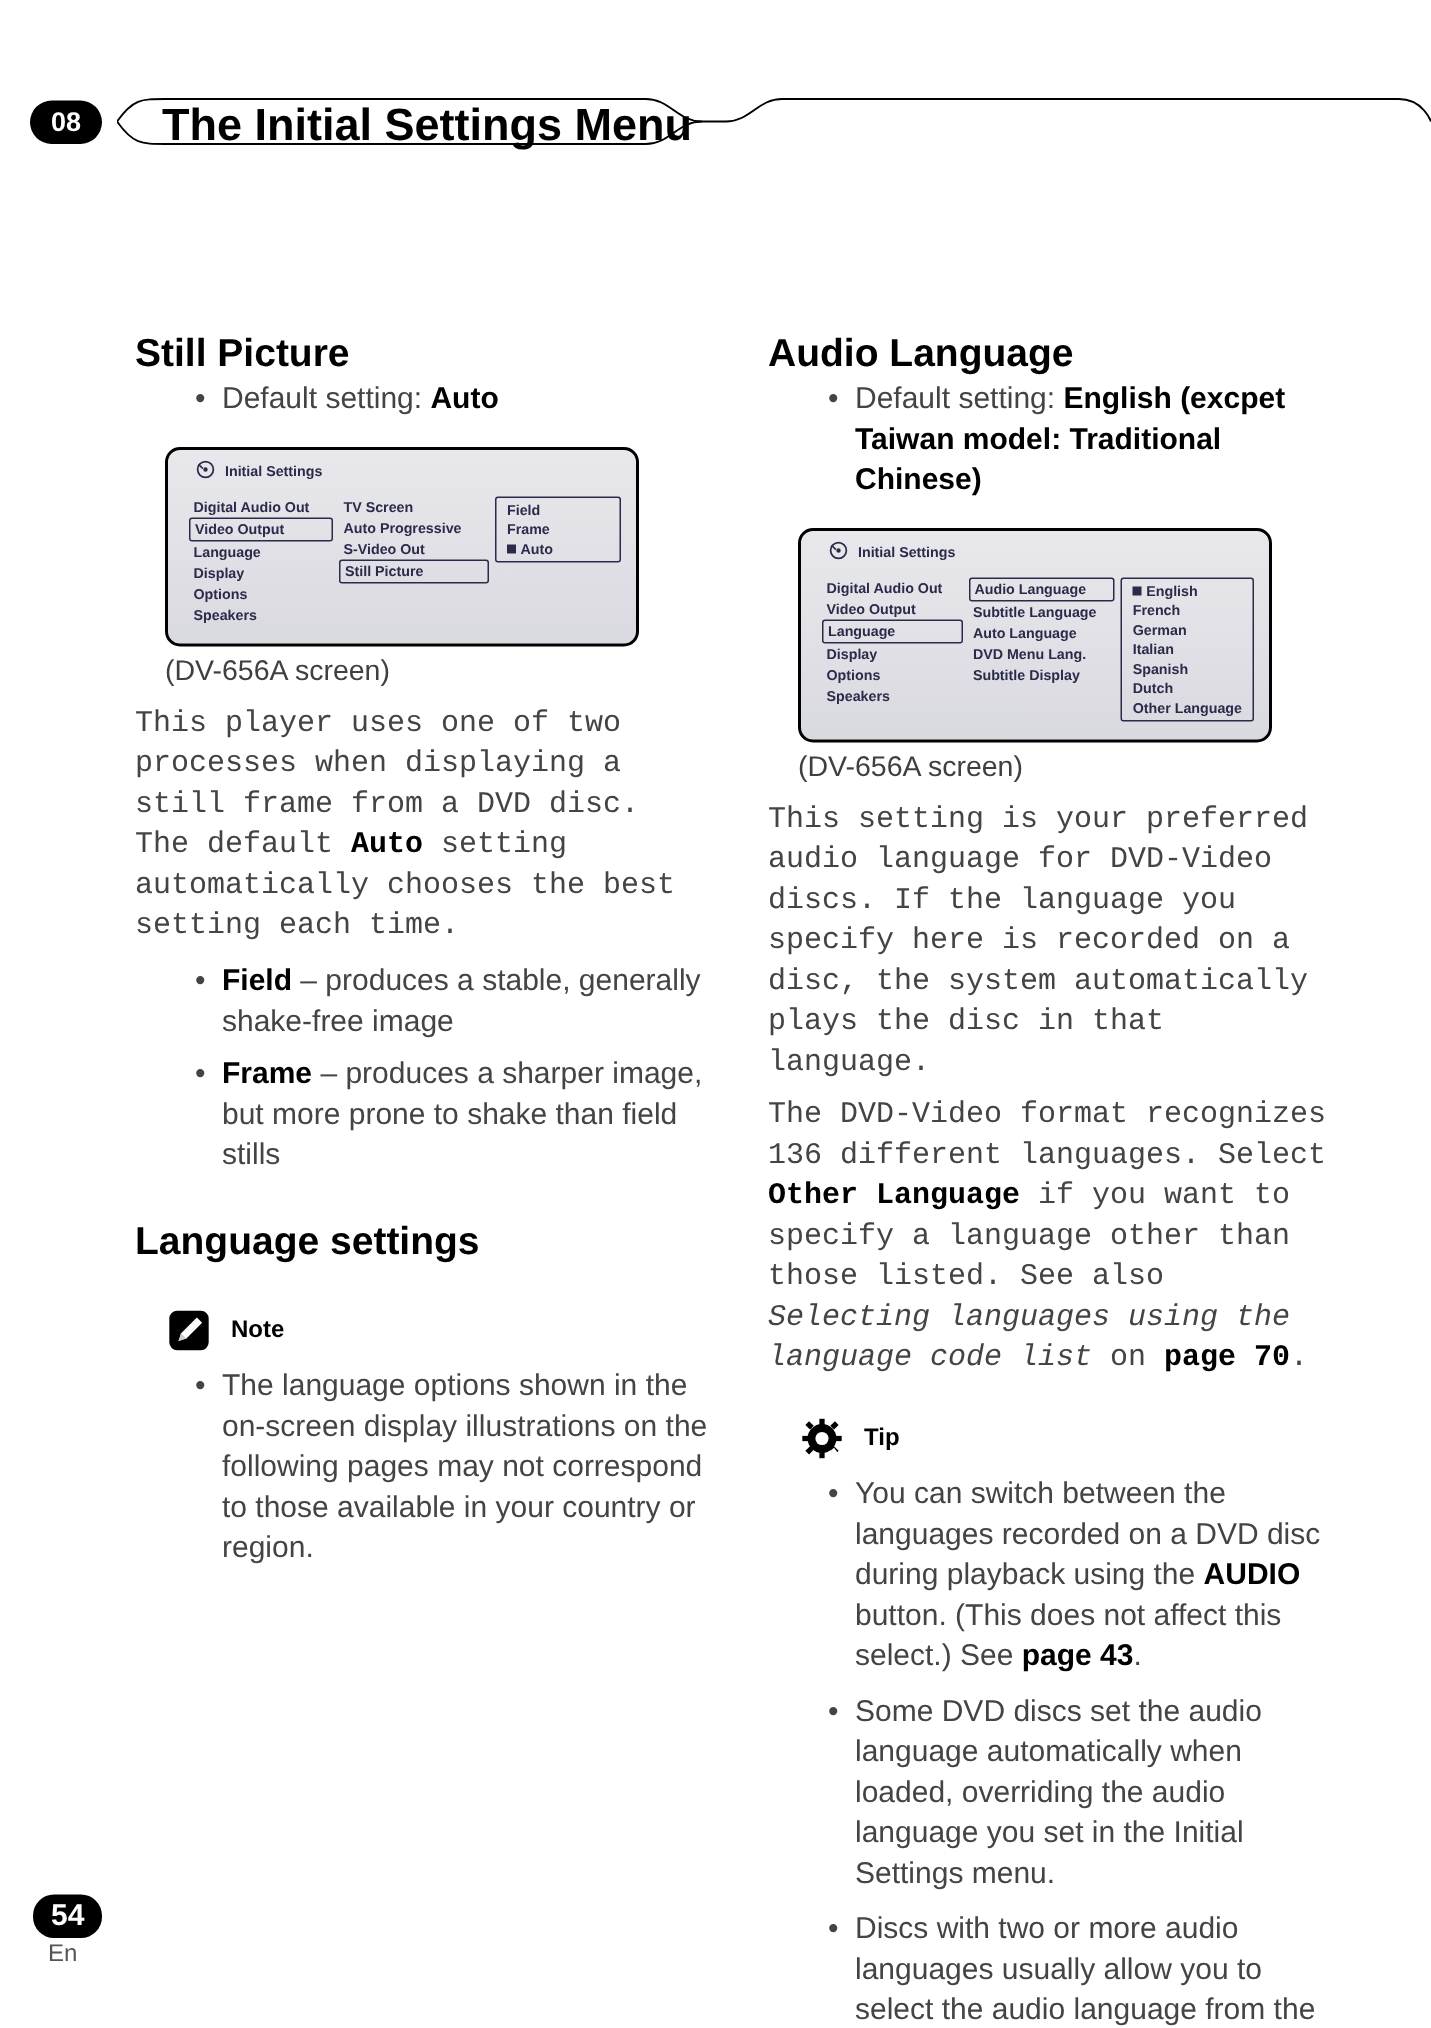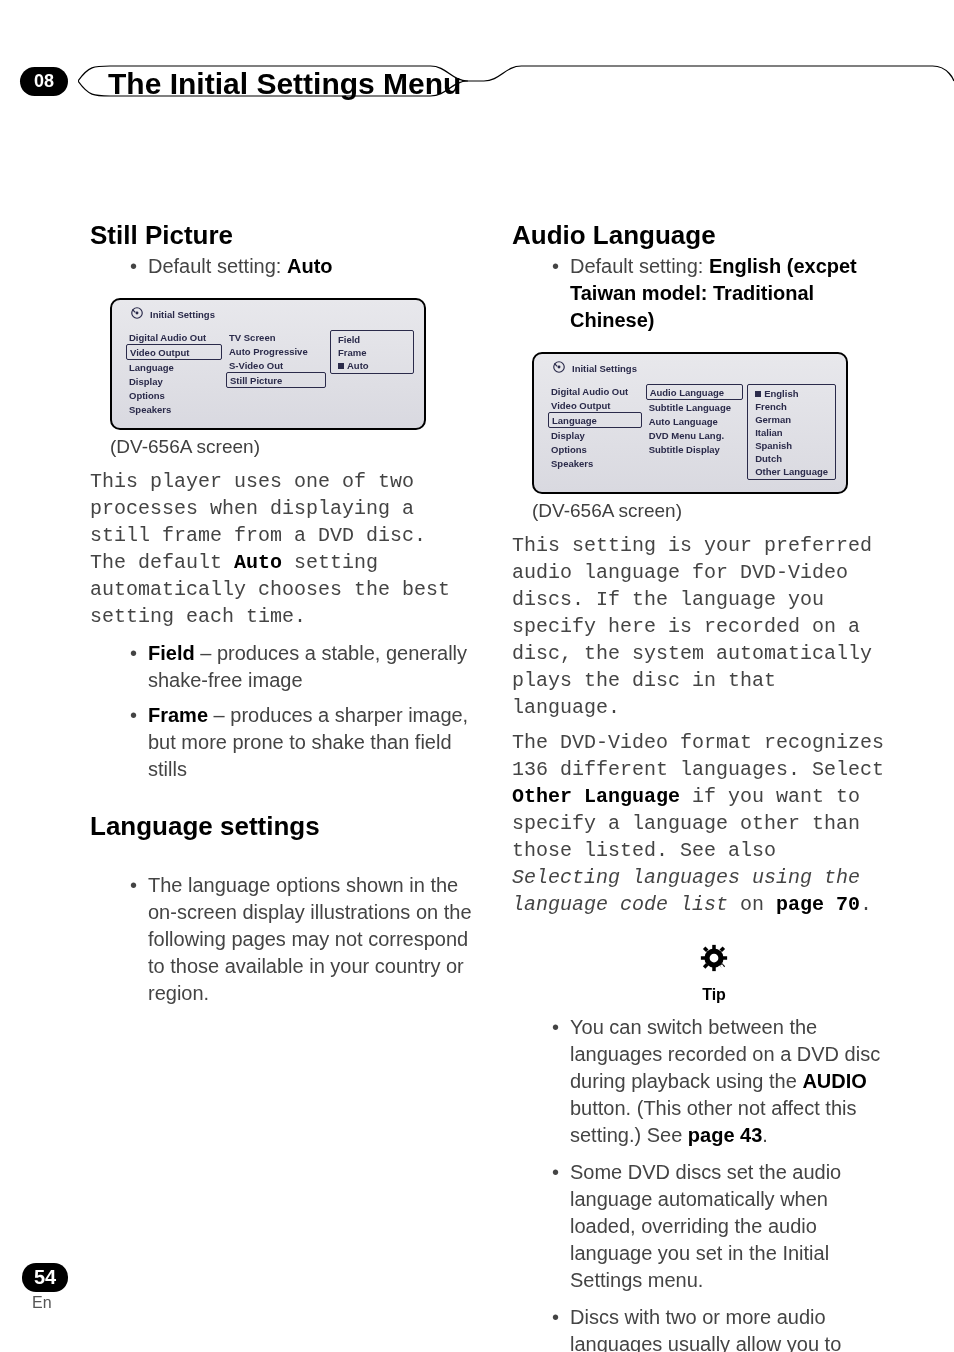--- a/index.html
+++ b/index.html
@@ -169,20 +169,30 @@
         <div class="txt"><span class="bold">Field</span><span> – produces a stable, generally shake-free image</span></div>
       </div>
       <div class="bullet-row" style="margin-top:8px;">
         <div class="dot">•</div>
         <div class="txt"><span class="bold">Frame</span><span> – produces a sharper image, but more prone to shake than field stills</span></div>
       </div>
     </div>
 
     <h1 class="big-section">Language settings</h1>
 
+    <div class="note-row">
+      <span class="icon">
+        <svg viewBox="0 0 32 32">
+            <rect x="1" y="1" width="30" height="30" rx="6" fill="#000"></rect>
+            <path d="M8 24 L10 18 L22 6 L26 10 L14 22 Z" fill="#fff"></path>
+            <path d="M8 24 L10 18 L14 22 Z" fill="#ccc"></path>
+          </svg>
+      </span>
+      <span class="lbl">Note</span>
+    </div>
     <div class="bullet-block">
       <div class="bullet-row">
         <div class="dot">•</div>
         <div class="txt">The language options shown in the on-screen display illustrations on the following pages may not correspond to those available in your country or region.</div>
       </div>
     </div>
   </div>
 
   <div class="col">
     <h2 class="section">Audio Language</h2>
@@ -234,21 +244,21 @@
       </div>
     </div>
     <div class="caption">(DV-656A screen)</div>
 
     <p class="body-p">This setting is your preferred audio language for DVD-Video discs. If the language you specify here is recorded on a disc, the system automatically plays the disc in that language.</p>
 
     <p class="body-p">
       <span>The DVD-Video format recognizes 136 different languages. Select </span><span class="bold">Other Language</span><span> if you want to specify a language other than those listed. See also </span><span class="ital">Selecting languages using the language code list</span><span> on </span><span class="bold">page 70</span><span>.</span>
     </p>
 
-    <div class="tip-row" style="margin-top:26px;flex-direction:column;">
+    <div class="tip-row" style="margin-top:26px;">
       <span class="icon">
         <svg viewBox="0 0 32 32">
           <circle cx="16" cy="16" r="11" fill="#000"></circle>
           <g fill="#000">
               <rect x="14" y="1" width="4" height="6"></rect>
               <rect x="14" y="25" width="4" height="6"></rect>
               <rect x="1" y="14" width="6" height="4"></rect>
               <rect x="25" y="14" width="6" height="4"></rect>
               <rect x="4" y="4" width="5" height="4" transform="rotate(45 6.5 6)"></rect>
               <rect x="23" y="23" width="5" height="4" transform="rotate(45 25.5 25)"></rect>
@@ -258,21 +268,21 @@
           <circle cx="16" cy="16" r="5" fill="#fff"></circle>
           <path d="M24 24 L29 31" stroke="#fff" stroke-width="3"></path>
         </svg>
       </span>
       <span class="lbl">Tip</span>
     </div>
 
     <div class="bullet-block">
       <div class="bullet-row">
         <div class="dot">•</div>
-        <div class="txt"><span>You can switch between the languages recorded on a DVD disc during playback using the </span><span class="bold">AUDIO</span><span> button. (This other not affect this setting.) See </span><span class="bold">page 43</span><span>.</span></div>
+        <div class="txt"><span>You can switch between the languages recorded on a DVD disc during playback using the </span><span class="bold">AUDIO</span><span> button. (This does not affect this select.) See </span><span class="bold">page 43</span><span>.</span></div>
       </div>
       <div class="bullet-row" style="margin-top:10px;">
         <div class="dot">•</div>
         <div class="txt">Some DVD discs set the audio language automatically when loaded, overriding the audio language you set in the Initial Settings menu.</div>
       </div>
       <div class="bullet-row" style="margin-top:10px;">
         <div class="dot">•</div>
         <div class="txt"><span>Discs with two or more audio languages usually allow you to select the audio language from the disc menu. Press </span><span class="bold">TOP MENU</span><span> to access the disc menu.</span></div>
       </div>
     </div>

